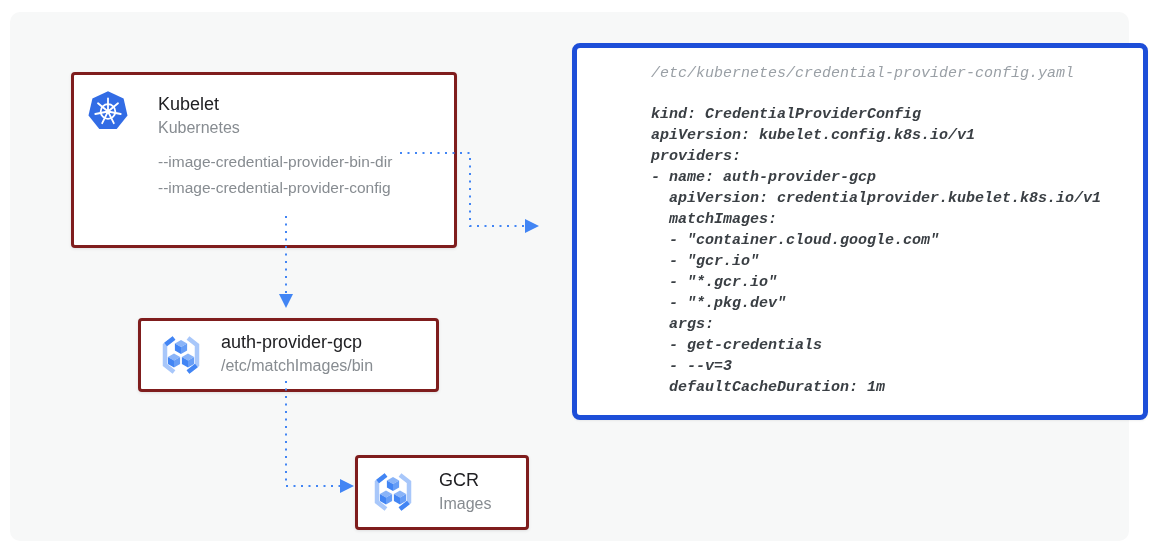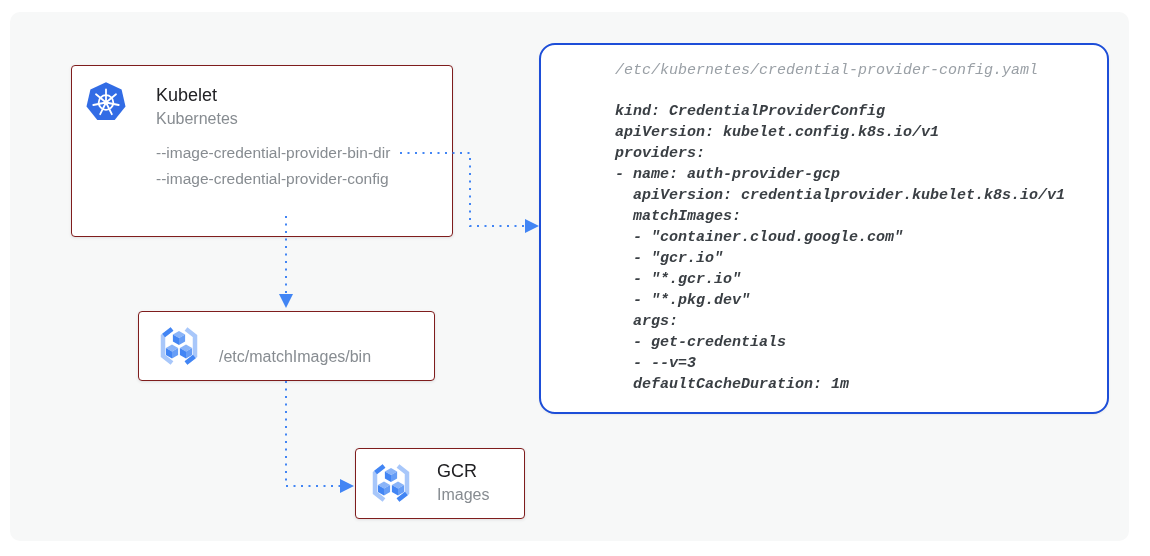--- a/index.html
+++ b/index.html
@@ -1,42 +1,42 @@
 <!DOCTYPE html>
 <html style="--arrow-blue: #4285f4; --k8s-blue: #326ce5; --icon-blue-light: #a8c7fa; --icon-blue-dark: #4285f4; --cube-top: #8ab4f8; --cube-left: #4285f4; --cube-right: #669df6; --title-text: #212124; --muted-text: #878c91; --code-text: #3a3f44; --code-muted: #9aa0a6; --canvas-bg: #f7f8f8;"><head>
 <meta charset="utf-8">
 <style>
   html,body{margin:0;padding:0;background:#ffffff;}
   .canvas{position:relative;width:1150px;height:556px;background:#ffffff;overflow:hidden;
           font-family:"Liberation Sans",sans-serif;}
   .board{position:absolute;left:10px;top:12px;width:1119px;height:529px;
          background:var(--canvas-bg,#f7f8f8);border-radius:10px;}
-  .node{position:absolute;background:#ffffff;border:1px solid #7f1d1d;border-radius:4px;
-        box-shadow:0 1px 3px rgba(60,64,67,.13);}
+  .node{position:absolute;background:#ffffff;border:3px solid #7f1d1d;border-radius:4px;
+        box-shadow:0 1px 3px rgba(60,64,67,.13);margin-top:7px;}
   .node-kubelet{left:71px;top:65px;width:380px;height:170px;}
   .node-auth{left:138px;top:311px;width:295px;height:68px;}
   .node-gcr{left:355px;top:448px;width:152px;height:69px;padding-left:16px;}
   .node .icon{position:absolute;}
   .node-title{position:absolute;font-size:18px;line-height:24px;color:var(--title-text,#212124);
               white-space:nowrap;}
   .node-sub{position:absolute;font-size:16px;line-height:24px;color:var(--muted-text,#878c91);
             white-space:nowrap;}
   .kubelet-icon{left:14px;top:16px;width:40px;height:40px;}
   .kubelet-title{left:84px;top:17px;}
   .kubelet-sub{left:84px;top:41px;}
   .kubelet-flags{position:absolute;left:84px;top:74px;font-size:15.5px;line-height:26px;
                  color:var(--muted-text,#878c91);white-space:nowrap;}
   .auth-icon{left:18px;top:12px;width:44px;height:44px;}
   .auth-title{left:80px;top:9px;}
   .auth-sub{left:80px;top:33px;}
   .gcr-icon{left:13px;top:12px;width:44px;height:44px;}
   .gcr-title{left:81px;top:10px;}
   .gcr-sub{left:81px;top:34px;}
-  .yaml-panel{position:absolute;left:539px;top:43px;width:566px;height:367px;background:#ffffff;
-              border:2px solid #1d4ed8;border-radius:16px;box-shadow:0 1px 2px rgba(60,64,67,.08);}
+  .yaml-panel{position:absolute;left:572px;top:43px;width:566px;height:367px;background:#ffffff;
+              border:5px solid #1d4ed8;border-radius:8px;box-shadow:0 1px 2px rgba(60,64,67,.08);}
   .yaml-filename{position:absolute;left:74px;top:15px;margin:0;
                  font-family:"Liberation Mono",monospace;font-style:italic;font-size:15px;
                  line-height:21px;color:var(--code-muted,#9aa0a6);white-space:pre;}
   .yaml-code{position:absolute;left:74px;top:56px;margin:0;
              font-family:"Liberation Mono",monospace;font-style:italic;font-weight:bold;
              font-size:15px;line-height:21px;color:var(--code-text,#3a3f44);white-space:pre;}
   .arrow-layer{position:absolute;left:0;top:0;width:1150px;height:556px;pointer-events:none;}
   .arrow{fill:none;stroke:#4285f4;stroke:var(--arrow-blue,#4285f4);stroke-width:2;
          stroke-dasharray:2 5.5;}
   .arrowhead{fill:#4285f4;fill:var(--arrow-blue,#4285f4);}
@@ -94,20 +94,21 @@
           <polygon class="cube-left" points="8.9,24 15,27.5 15,34.5 8.9,31"></polygon>
           <polygon class="cube-right" points="15,27.5 21.1,24 21.1,31 15,34.5"></polygon>
         </g>
         <g>
           <polygon class="cube-top" points="29,20.5 35.1,24 29,27.5 22.9,24"></polygon>
           <polygon class="cube-left" points="22.9,24 29,27.5 29,34.5 22.9,31"></polygon>
           <polygon class="cube-right" points="29,27.5 35.1,24 35.1,31 29,34.5"></polygon>
         </g>
       </svg>
     </span>
+    <div class="node-title auth-title">auth-provider-gcp</div>
     <div class="node-sub auth-sub">/etc/matchImages/bin</div>
   </div>
 
   <div class="node node-gcr">
     <span class="icon gcr-icon">
       <svg viewBox="0 0 44 44" width="44" height="44">
         <polyline class="bracket-light" points="15,5 6,12 6,32 15,39"></polyline>
         <polyline class="bracket-dark" points="15,5 6.6,11.5"></polyline>
         <polyline class="bracket-light" points="29,5 38,12 38,32 29,39"></polyline>
         <polyline class="bracket-dark" points="37.4,32.5 29,39"></polyline>

